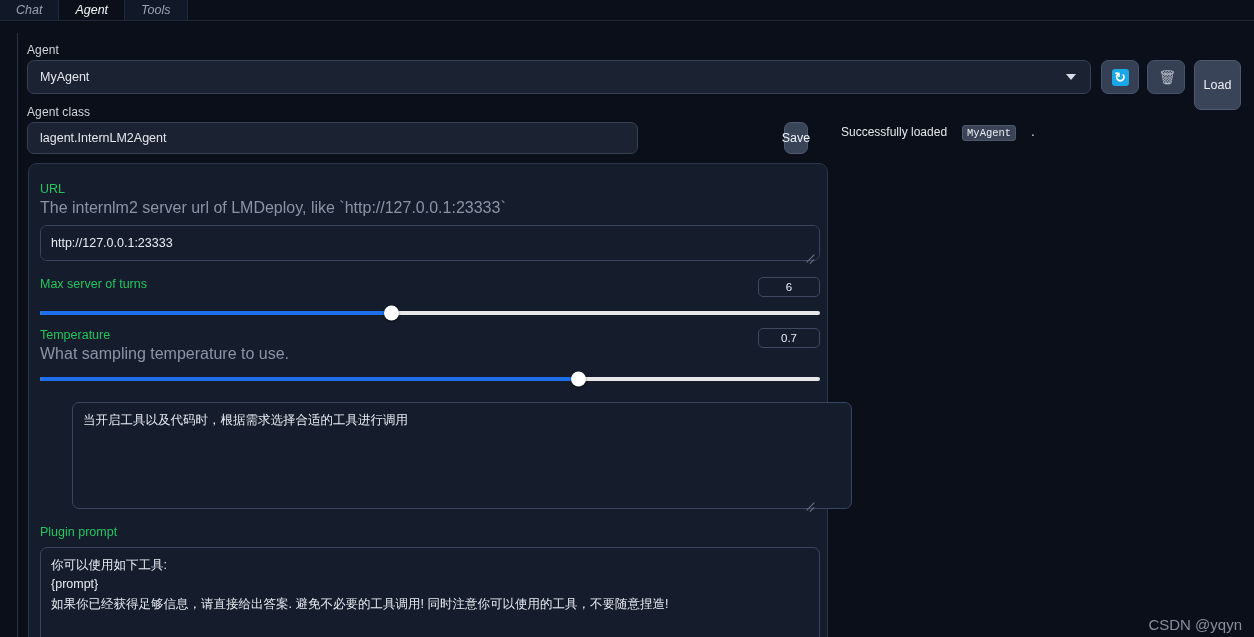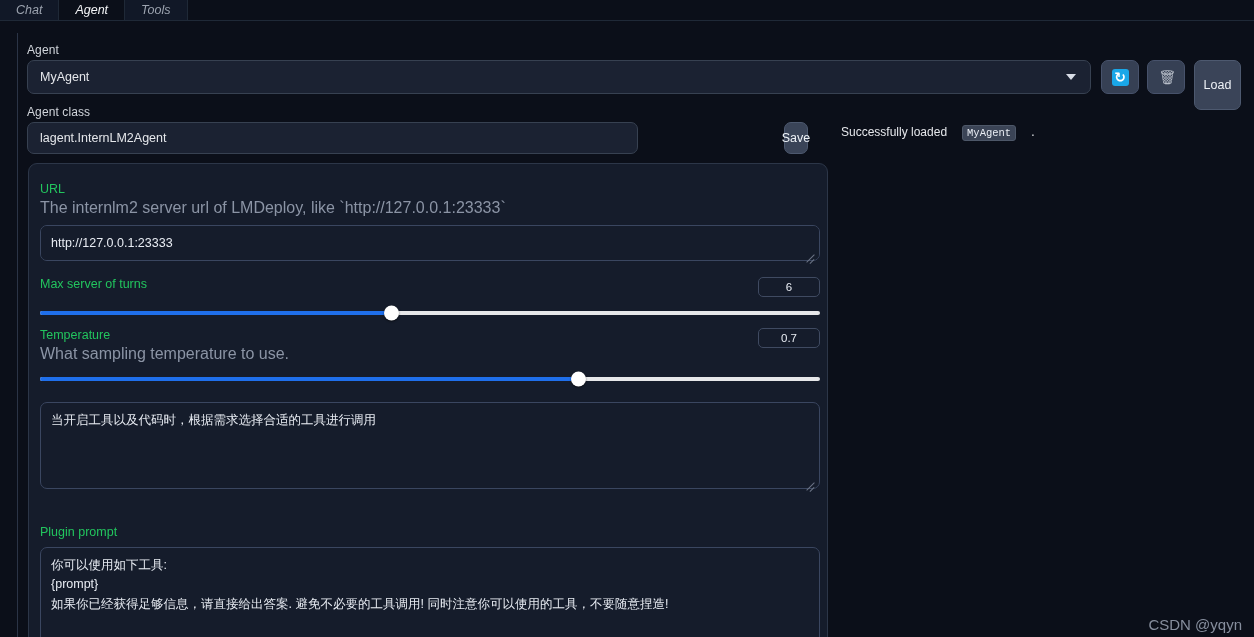--- a/index.html
+++ b/index.html
@@ -326,21 +326,21 @@
         <input class="numbox" type="text" value="0.7" style="">
       </div>
       <div class="track">
         <div class="fill" style="width: 69%;"></div>
         <div class="knob" style="left: 69%;"></div>
       </div>
     </div>
 
     <div class="field" style="top:230px;">
       <div style="position:relative;">
-        <textarea class="textbox" style="height: 87px;">当开启工具以及代码时，根据需求选择合适的工具进行调用</textarea>
+        <textarea class="textbox" style="height: 107px; margin-left: 32px;">当开启工具以及代码时，根据需求选择合适的工具进行调用</textarea>
         <span class="resize-grip"></span>
       </div>
     </div>
 
     <div class="field" style="top:361px;">
       <div class="field-title">Plugin prompt</div>
       <div style="position:relative;">
         <textarea class="textbox" style="height: 97px;">你可以使用如下工具:
 {prompt}
 如果你已经获得足够信息，请直接给出答案. 避免不必要的工具调用! 同时注意你可以使用的工具，不要随意捏造!</textarea>

